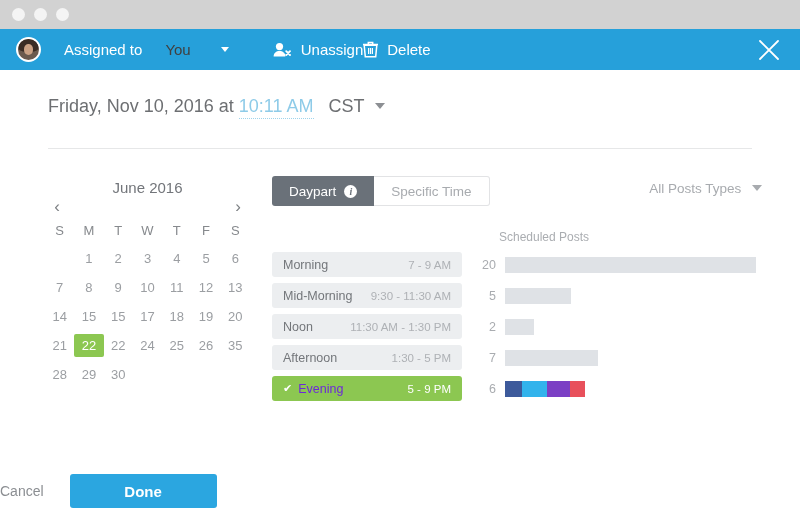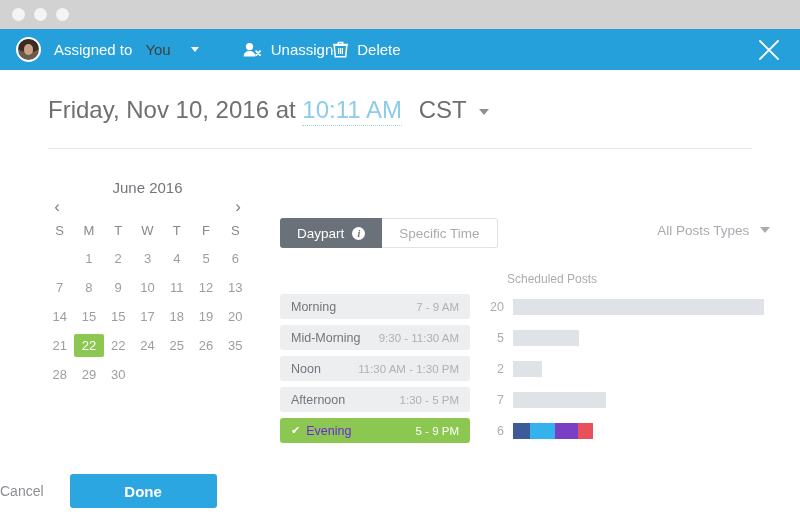--- a/index.html
+++ b/index.html
@@ -21,21 +21,21 @@
   
   .toolbar {
     height: 41px; background: #26a0da;
     display: flex; align-items: center; padding: 0 16px;
     color: #fff;
   }
   .tb-item {
     display: flex; align-items: center; height: 41px;
     font-size: 15px; cursor: pointer; white-space: nowrap;
   }
-  .assigned { gap: 13px; margin-right: 44px; }
+  .assigned { gap: 23px; margin-right: 44px; }
   .avatar {
     width: 25px; height: 25px; border-radius: 50%;
     background: #6b5a4e; border: 2px solid #ffffff;
     overflow: hidden; position: relative; flex: none;
   }
   .avatar .hair {
     position: absolute; left: 0; top: 0; width: 100%; height: 62%;
     background: #3a2c24; border-radius: 50% 50% 38% 38%;
   }
   .avatar .face {
@@ -51,21 +51,21 @@
   .tb-item.unassign { gap: 9px; }
   .tb-item.delete { gap: 9px; }
   .icon-svg { display: block; }
   .close-btn {
     margin-left: auto; width: 30px; height: 30px;
     display: flex; align-items: center; justify-content: center; cursor: pointer;
   }
 
   
   .datehead {
-    padding: 26px 0 0 48px; font-size: 24px; color: #6d6f72; font-weight: 400;
+    padding: 26px 0 0 48px; font-size: 18px; color: #6d6f72; font-weight: 400;
   }
   .time-link {
     color: #8ecbe8; border-bottom: 1px dotted #9fd4ec;
     padding-bottom: 2px; cursor: pointer;
   }
   .tz { color: #6d6f72; margin-left: 10px; cursor: pointer; }
   .caret-gray {
     display: inline-block; width: 0; height: 0; margin-left: 6px;
     border-left: 5px solid transparent; border-right: 5px solid transparent;
     border-top: 6px solid #8c8f93; vertical-align: 3px;
@@ -98,21 +98,21 @@
     text-align: center; font-size: 13px; color: #86898d; height: 20px; line-height: 20px;
   }
   .cal-cell {
     text-align: center; font-size: 13px; color: #9b9ea2;
     height: 23px; line-height: 23px; cursor: pointer; border-radius: 2px;
   }
   .cal-cell.empty { cursor: default; }
   .cal-cell.sel { background: #8cc751; color: #ffffff; }
 
   
-  .panel { position: absolute; left: 280px; top: 18px; width: 490px; margin-top: 42px; }
+  .panel { position: absolute; left: 272px; top: 18px; width: 490px; }
   .tabs { display: flex; }
   .tab {
     height: 30px; padding: 0 17px; display: flex; align-items: center; gap: 8px;
     font-size: 13.5px; cursor: pointer;
   }
   .tab.active {
     background: #6a7179; color: #ffffff; border-radius: 3px 0 0 3px;
   }
   .tab.inactive {
     background: #ffffff; color: #a8abaf;

